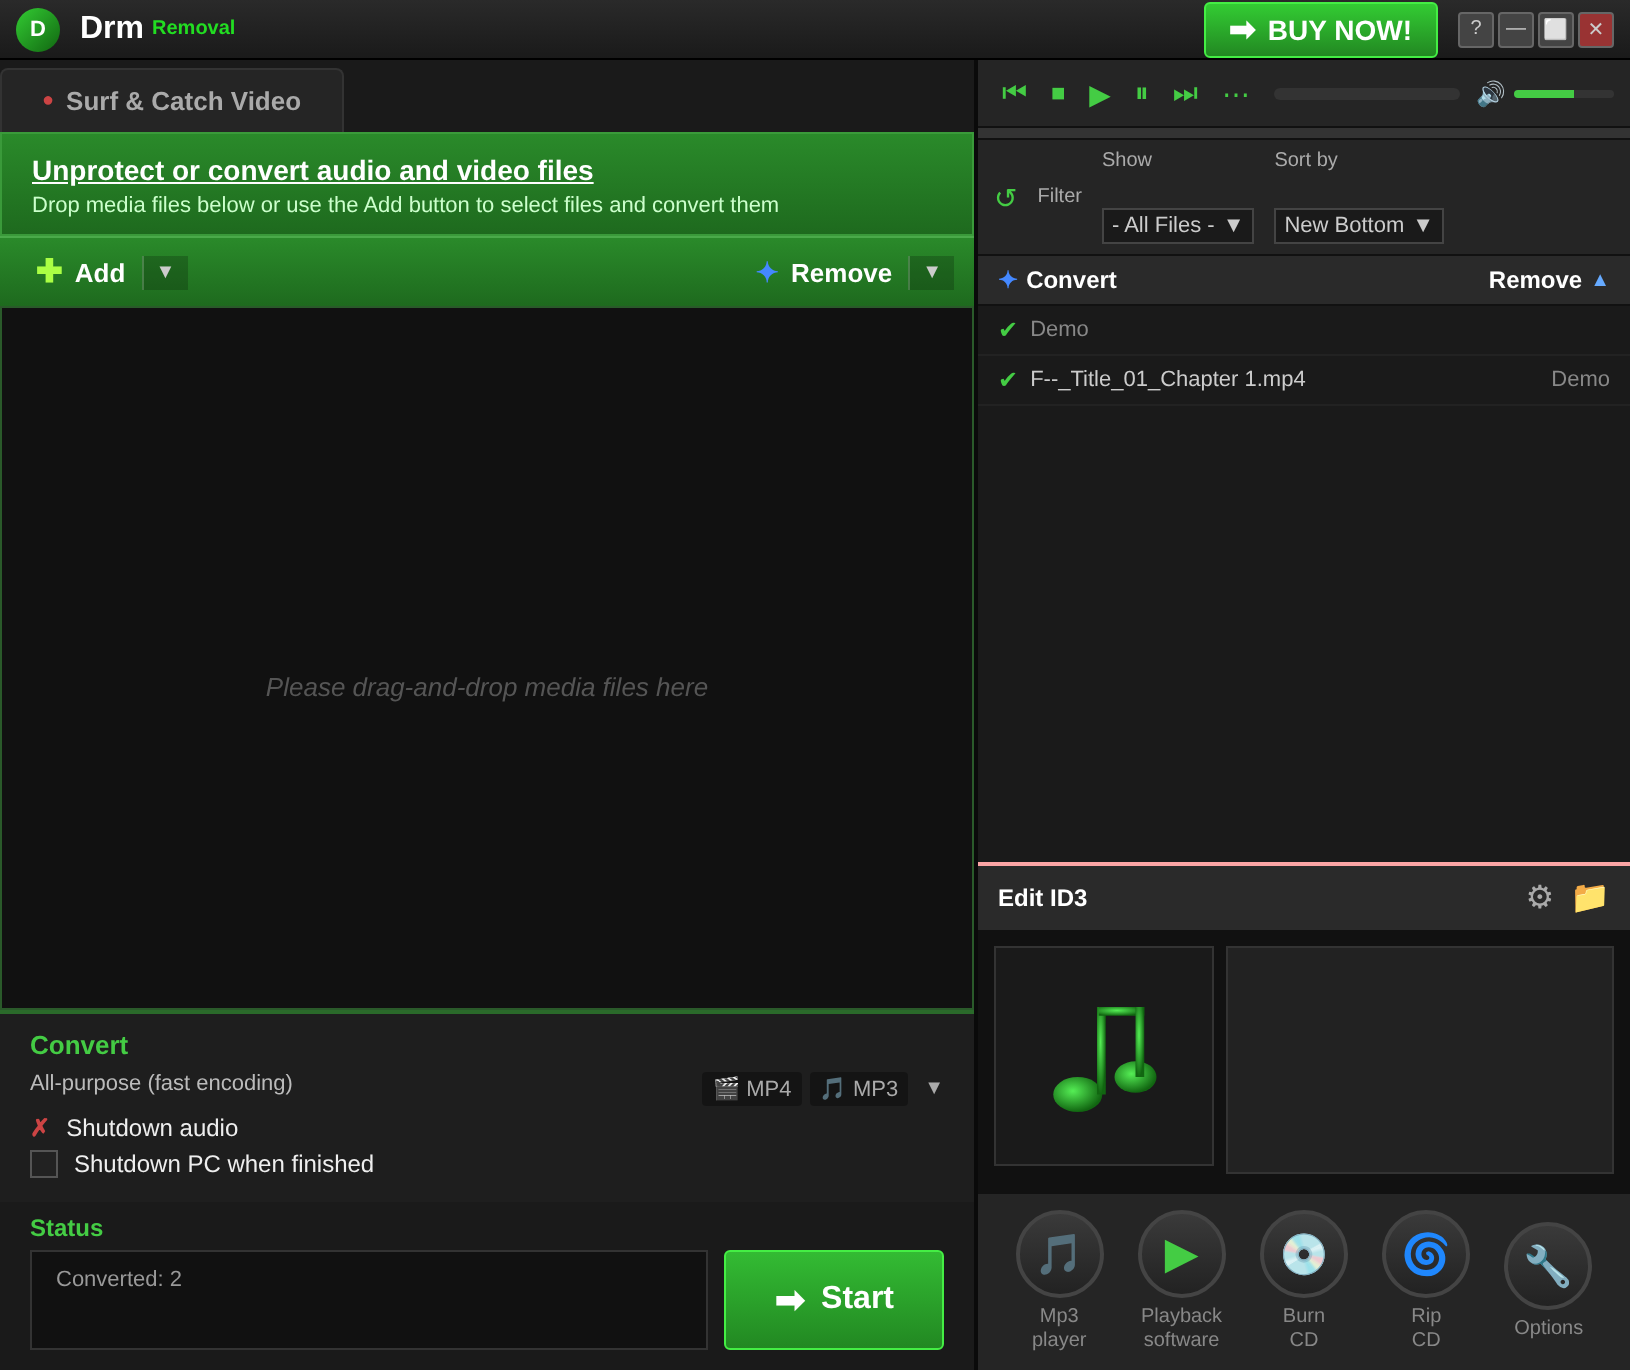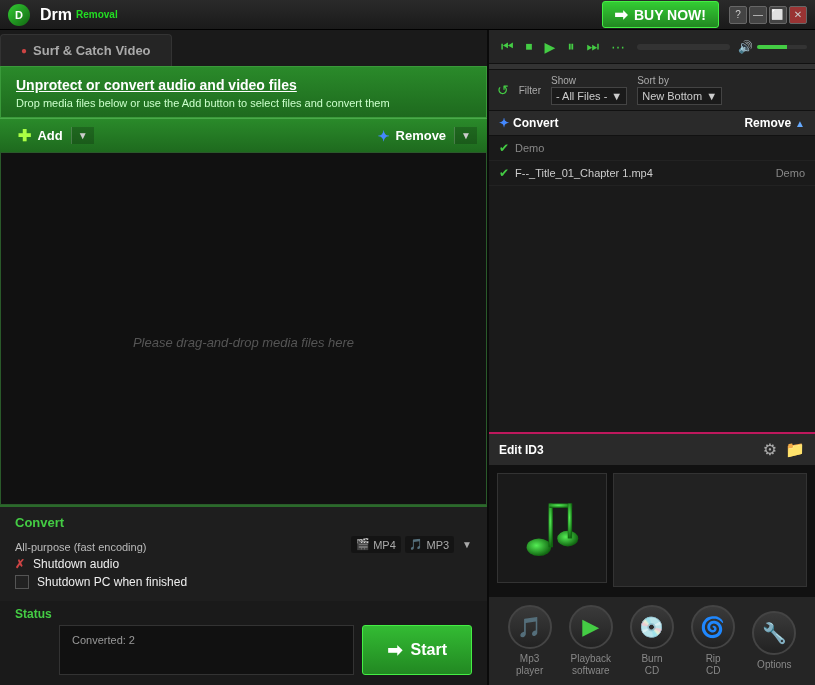--- a/index.html
+++ b/index.html
@@ -178,21 +178,21 @@
       border-top: 2px solid #2a6a2a;
     }
     .convert-label {
       color: #44cc44;
       font-size: 13px;
       font-weight: bold;
       margin-bottom: 6px;
     }
     .format-row {
       display: flex;
-      align-items: flex-end;
+      align-items: flex-start;
       justify-content: space-between;
       margin-bottom: 4px;
     }
     .format-text { color: #bbb; font-size: 11px; }
     .format-btns {
       display: flex;
       gap: 4px;
       align-items: center;
     }
     .format-btn {
@@ -233,21 +233,20 @@
     .status-label {
       color: #44cc44;
       font-size: 12px;
       font-weight: bold;
       margin-bottom: 4px;
     }
     .status-row {
       display: flex;
       align-items: stretch;
       gap: 8px;
-      margin-left: 44px;
     }
     .status-box {
       flex: 1;
       background: #111;
       border: 1px solid #333;
       padding: 8px 12px;
       min-height: 50px;
       color: #999;
       font-size: 11px;
     }
@@ -320,21 +319,21 @@
     
     .filter-row {
       background: #252525;
       padding: 5px 8px;
       display: flex;
       align-items: center;
       gap: 10px;
       border-bottom: 1px solid #111;
       font-size: 11px;
     }
-    .filter-group { display: flex; flex-direction: column; gap: 1px; }
+    .filter-group { display: flex; flex-direction: column; gap: 18px; }
     .filter-title { color: #aaa; font-size: 10px; }
     .filter-select {
       background: #1a1a1a;
       border: 1px solid #444;
       color: #ccc;
       padding: 2px 4px;
       font-size: 11px;
       cursor: pointer;
       display: flex;
       align-items: center;
@@ -384,21 +383,21 @@
     .file-check { color: #44cc44; margin-right: 6px; font-size: 12px; }
     .file-name { flex: 1; color: #ccc; font-size: 11px; }
     .file-status { color: #888; font-size: 11px; }
 
     
     .edit-id3-bar {
       background: #2a2a2a;
       padding: 6px 10px;
       display: flex;
       align-items: center;
-      border-top: 2px solid #be185d;
+      border-top: 2px solid #fca5a5;
     }
     .edit-id3-label {
       flex: 1;
       color: #fff;
       font-size: 12px;
       font-weight: bold;
     }
     .id3-gear { color: #aaa; font-size: 16px; cursor: pointer; margin-right: 8px; }
     .id3-folder { color: #cc8833; font-size: 16px; cursor: pointer; }
 

